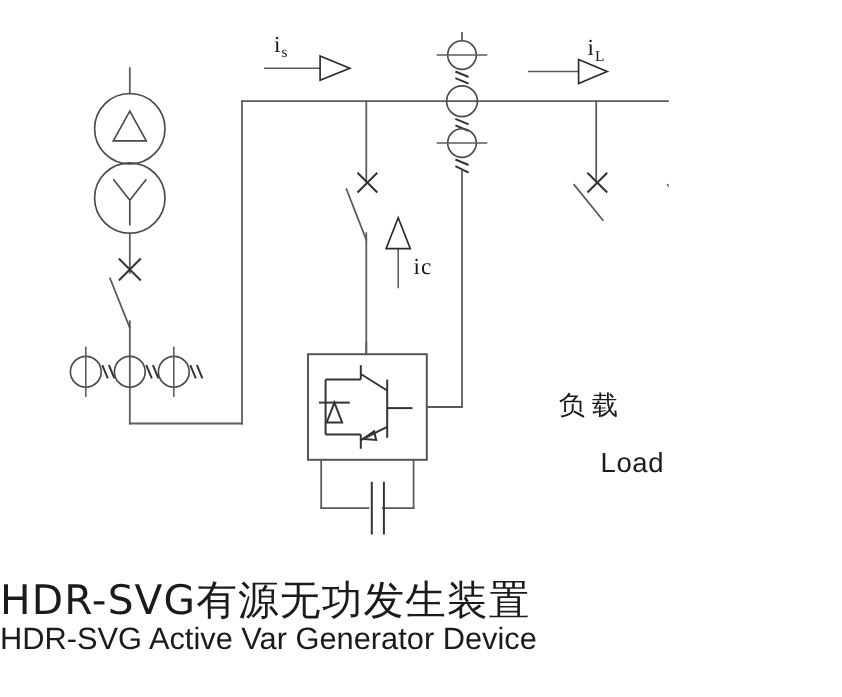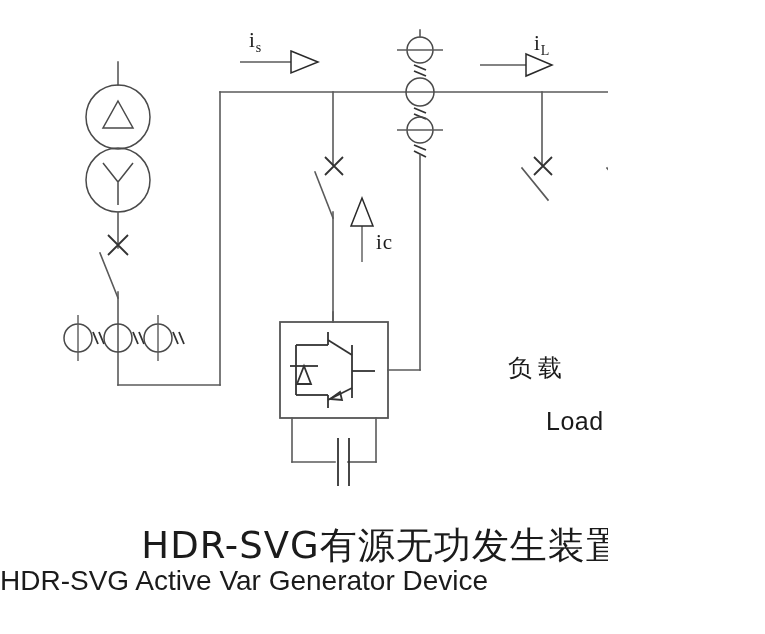--- a/index.html
+++ b/index.html
@@ -77,21 +77,21 @@
   }
   .lbl-load-en {
     font-family: "Liberation Sans", sans-serif;
     font-size: 25px;
     color: #1b1b1b;
     letter-spacing: 0.5px;
   }
   .title-cn {
     position: absolute;
     width: 765px;
-    text-align: center;
+    text-align: left;
     font-family: "DejaVu Sans", sans-serif;
     font-size: 37px;
     letter-spacing: 1px;
     color: #1b1b1b;
   }
   .title-en {
     position: absolute;
     width: 765px;
     text-align: left;
     font-family: "Liberation Sans", sans-serif;

